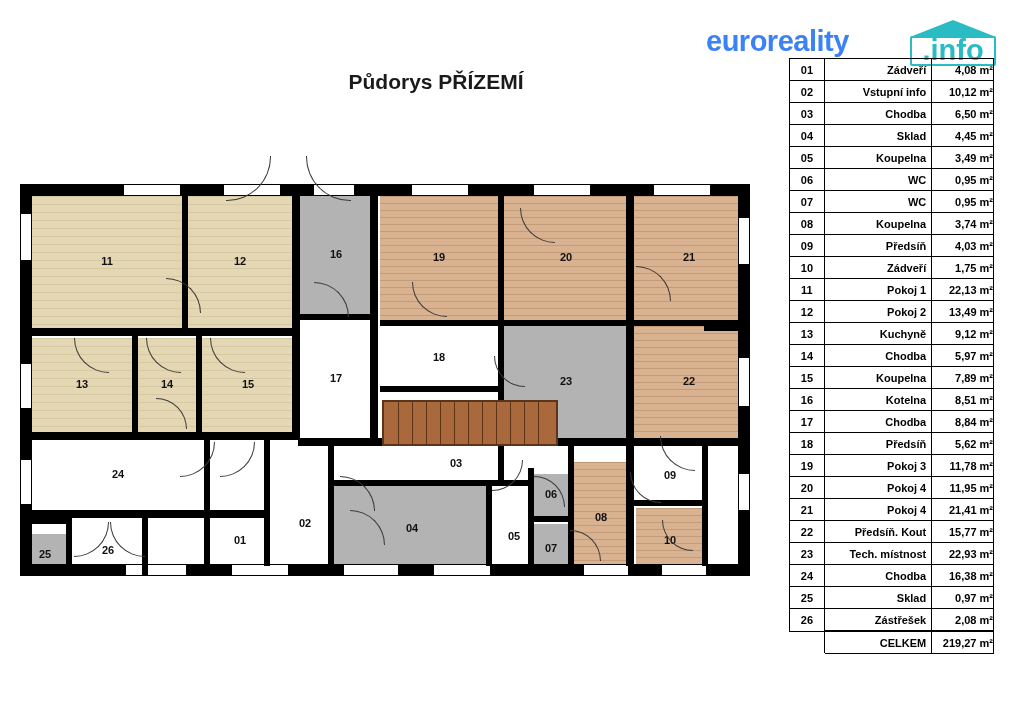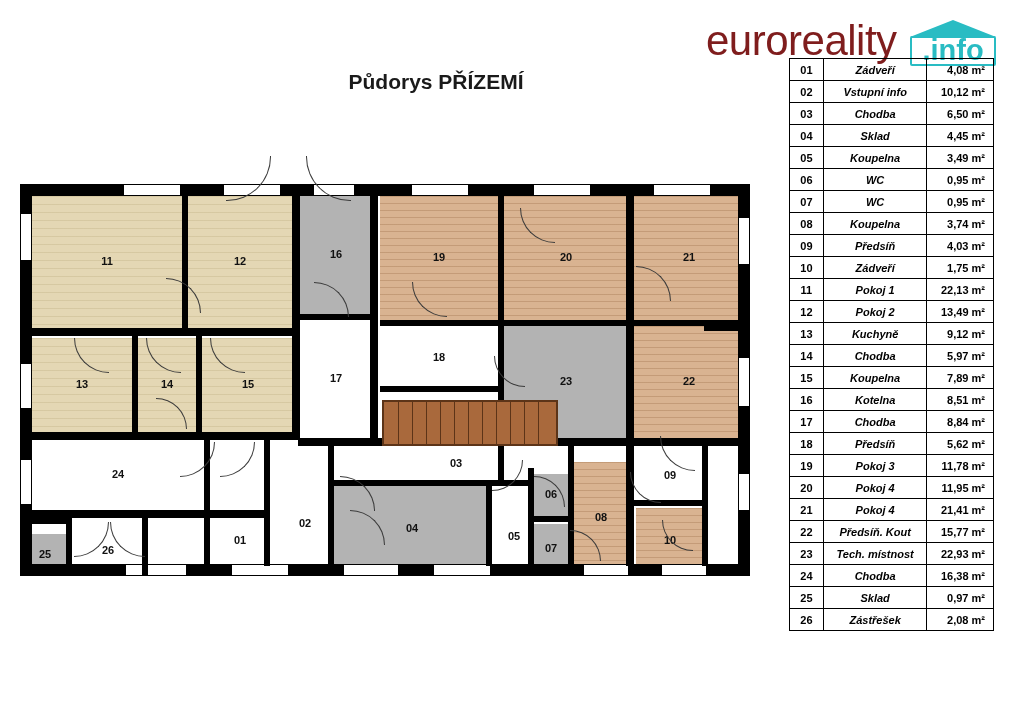--- a/index.html
+++ b/index.html
@@ -20,23 +20,23 @@
     position: absolute;
     top: 18px;
     left: 706px;
     width: 290px;
     height: 48px;
   }
   #logo .logo-text {
     position: absolute;
     left: 0;
     top: 0;
-    font-size: 42px;
-    font-weight: 400;
-    color: #7f1d1d;
+    font-size: 29px;
+    font-weight: 700;
+    color: #3b82f6;
     letter-spacing: -0.5px;
     line-height: 46px;
     white-space: nowrap;
   }
   #logo .logo-badge {
     position: absolute;
     left: 204px;
     top: 2px;
     width: 86px;
     height: 44px;
@@ -90,22 +90,22 @@
     font-size: 11px;
   }
   #legend td {
     border: 1px solid #000000;
     padding: 3px 5px;
     height: 15px;
     color: #000000;
     font-weight: 700;
   }
   #legend td.num { width: 26px; text-align: center; }
-  #legend td.name { width: 105px; text-align: center; font-style: italic; }
-  #legend td.area { width: 60px; text-align: right; padding-right: 8px; }
+  #legend td.name { width: 105px; text-align: right; }
+  #legend td.area { width: 60px; text-align: right; padding-right: 0; }
   #legend tr.total td { border-top: 2px solid #000; }
   #legend tr.total td.num { border-left: 1px solid #fff; border-bottom:1px solid #fff; border-top:1px solid #fff;}
 
   
   #floorplan {
     position: absolute;
     left: 14px;
     top: 178px;
     width: 752px;
     height: 412px;
@@ -479,14 +479,19 @@
       <tr>
         <td class="num">25</td>
         <td class="name">Sklad</td>
         <td class="area">0,97 m²</td>
       </tr>
       <tr>
         <td class="num">26</td>
         <td class="name">Zástřešek</td>
         <td class="area">2,08 m²</td>
       </tr>
+      <tr class="total">
+        <td class="num"></td>
+        <td class="name">CELKEM</td>
+        <td class="area">219,27 m²</td>
+      </tr>
     </tbody>
 </table>
 
 </body></html>

